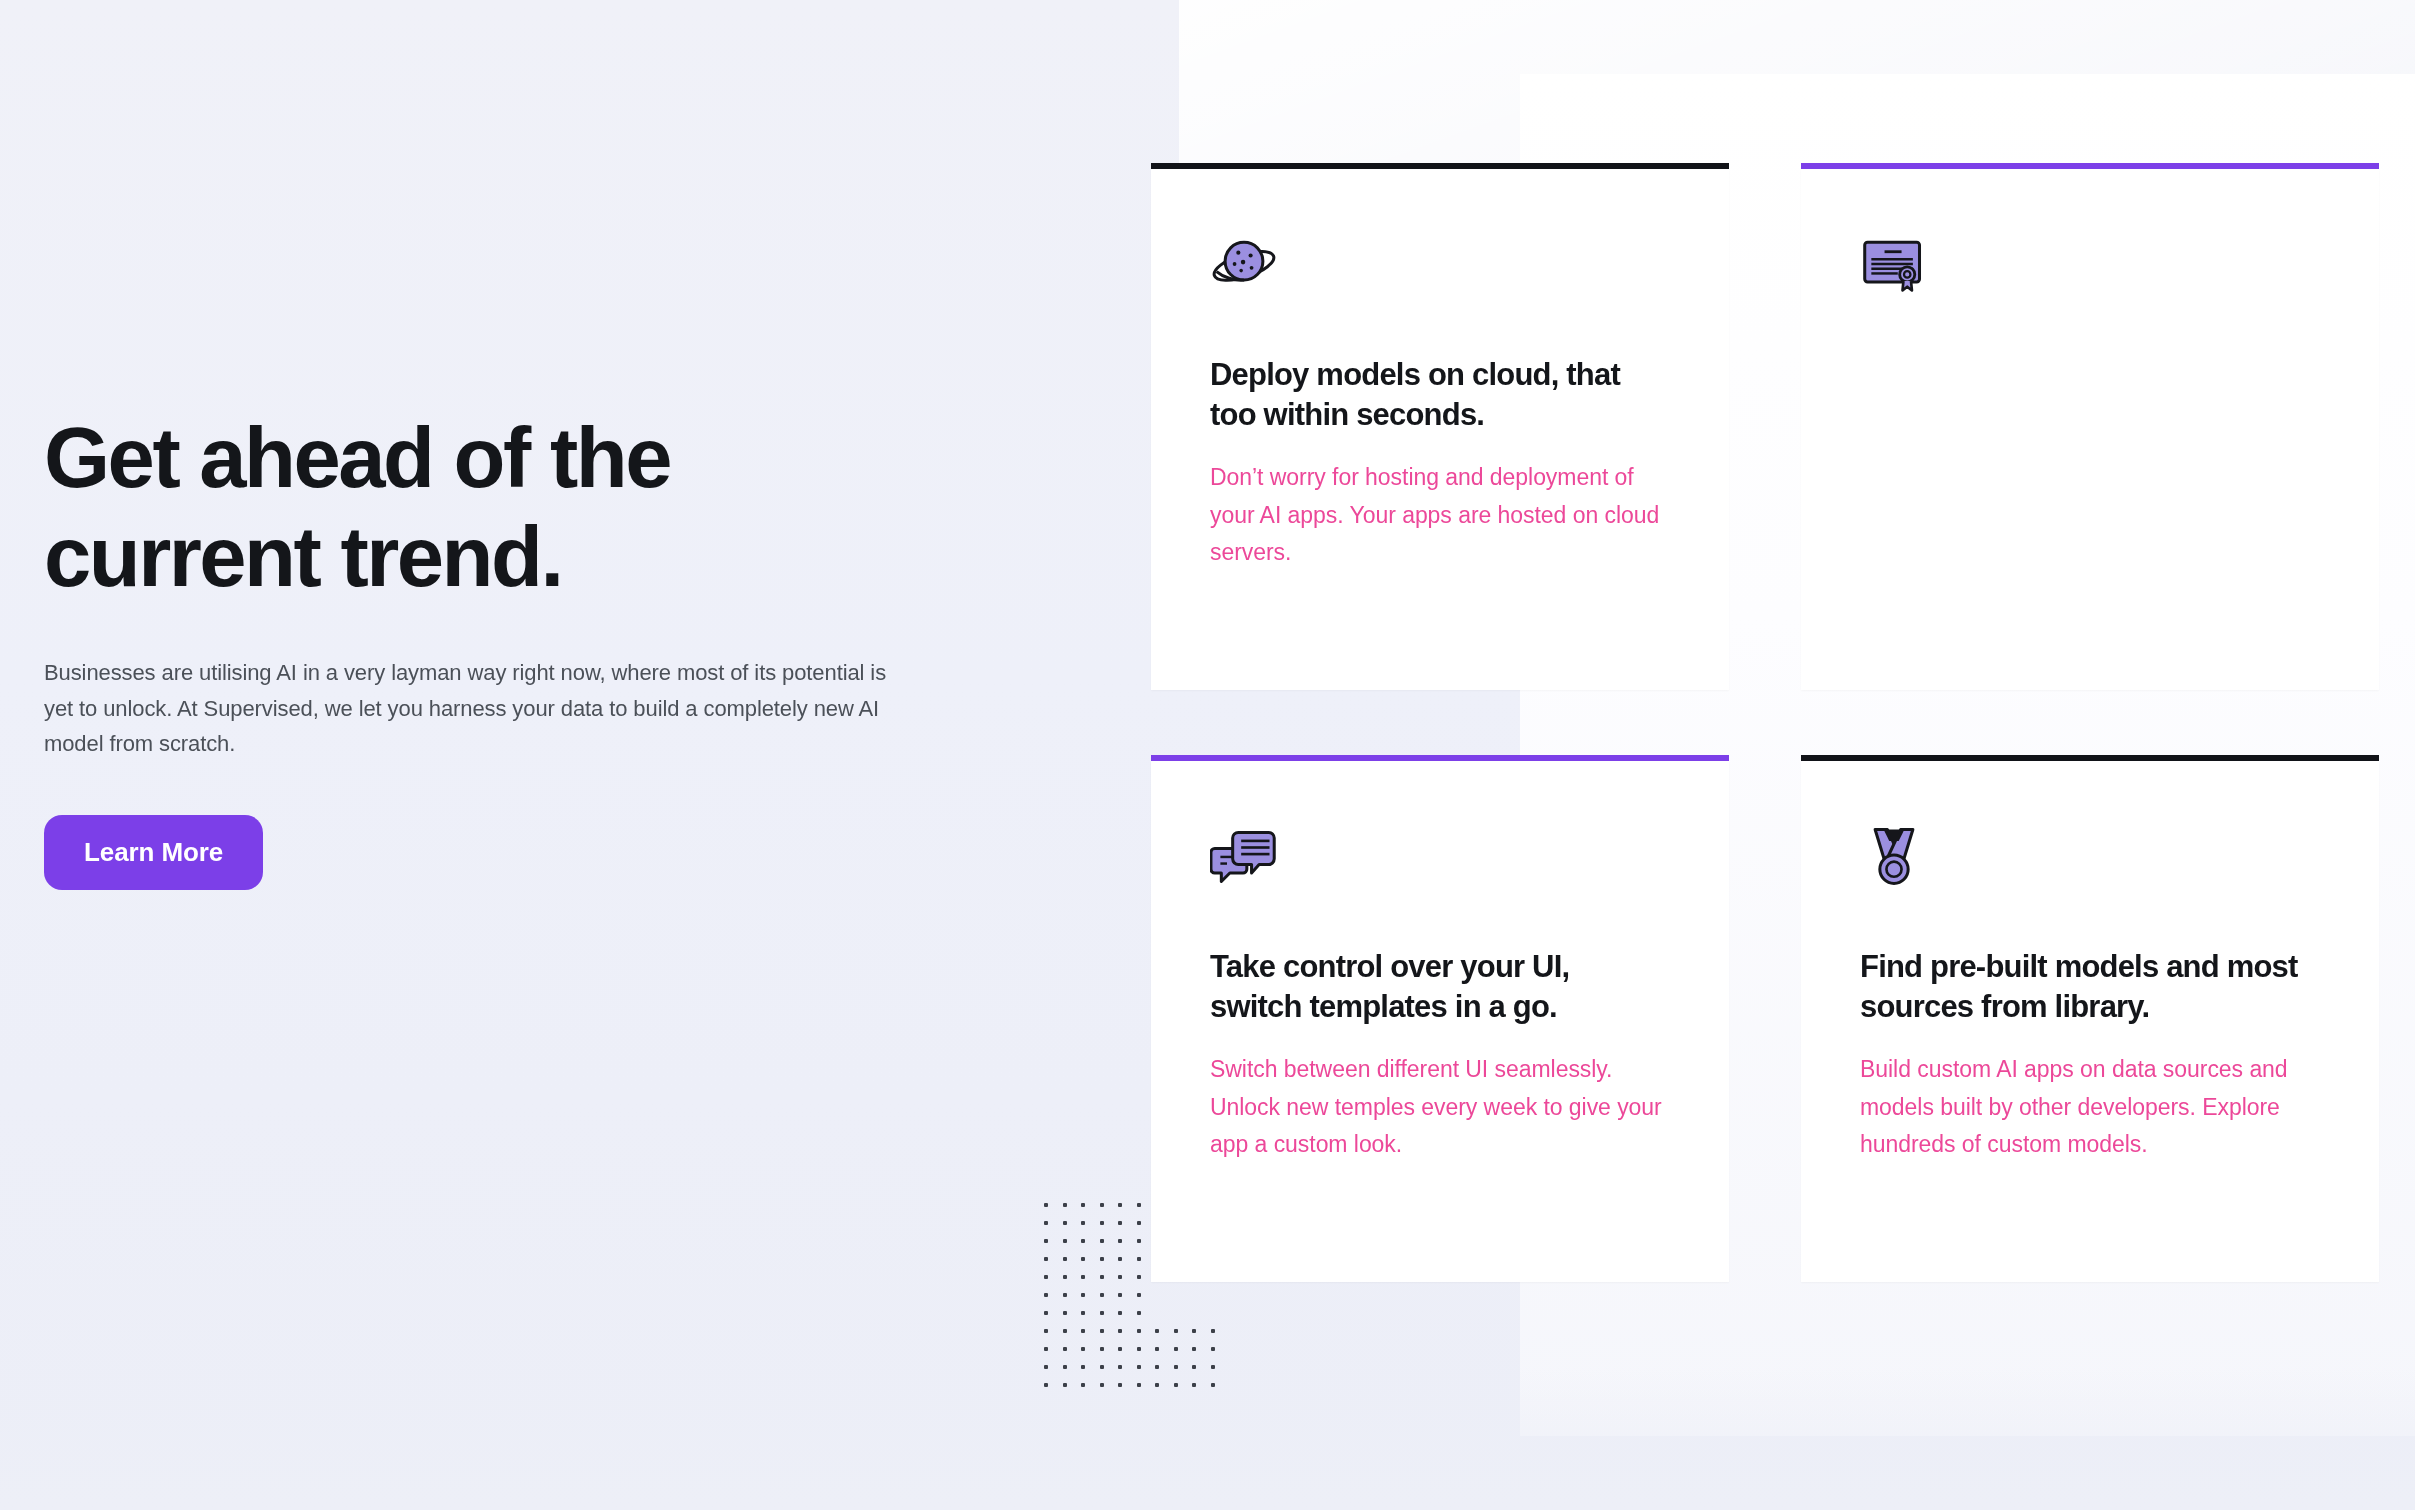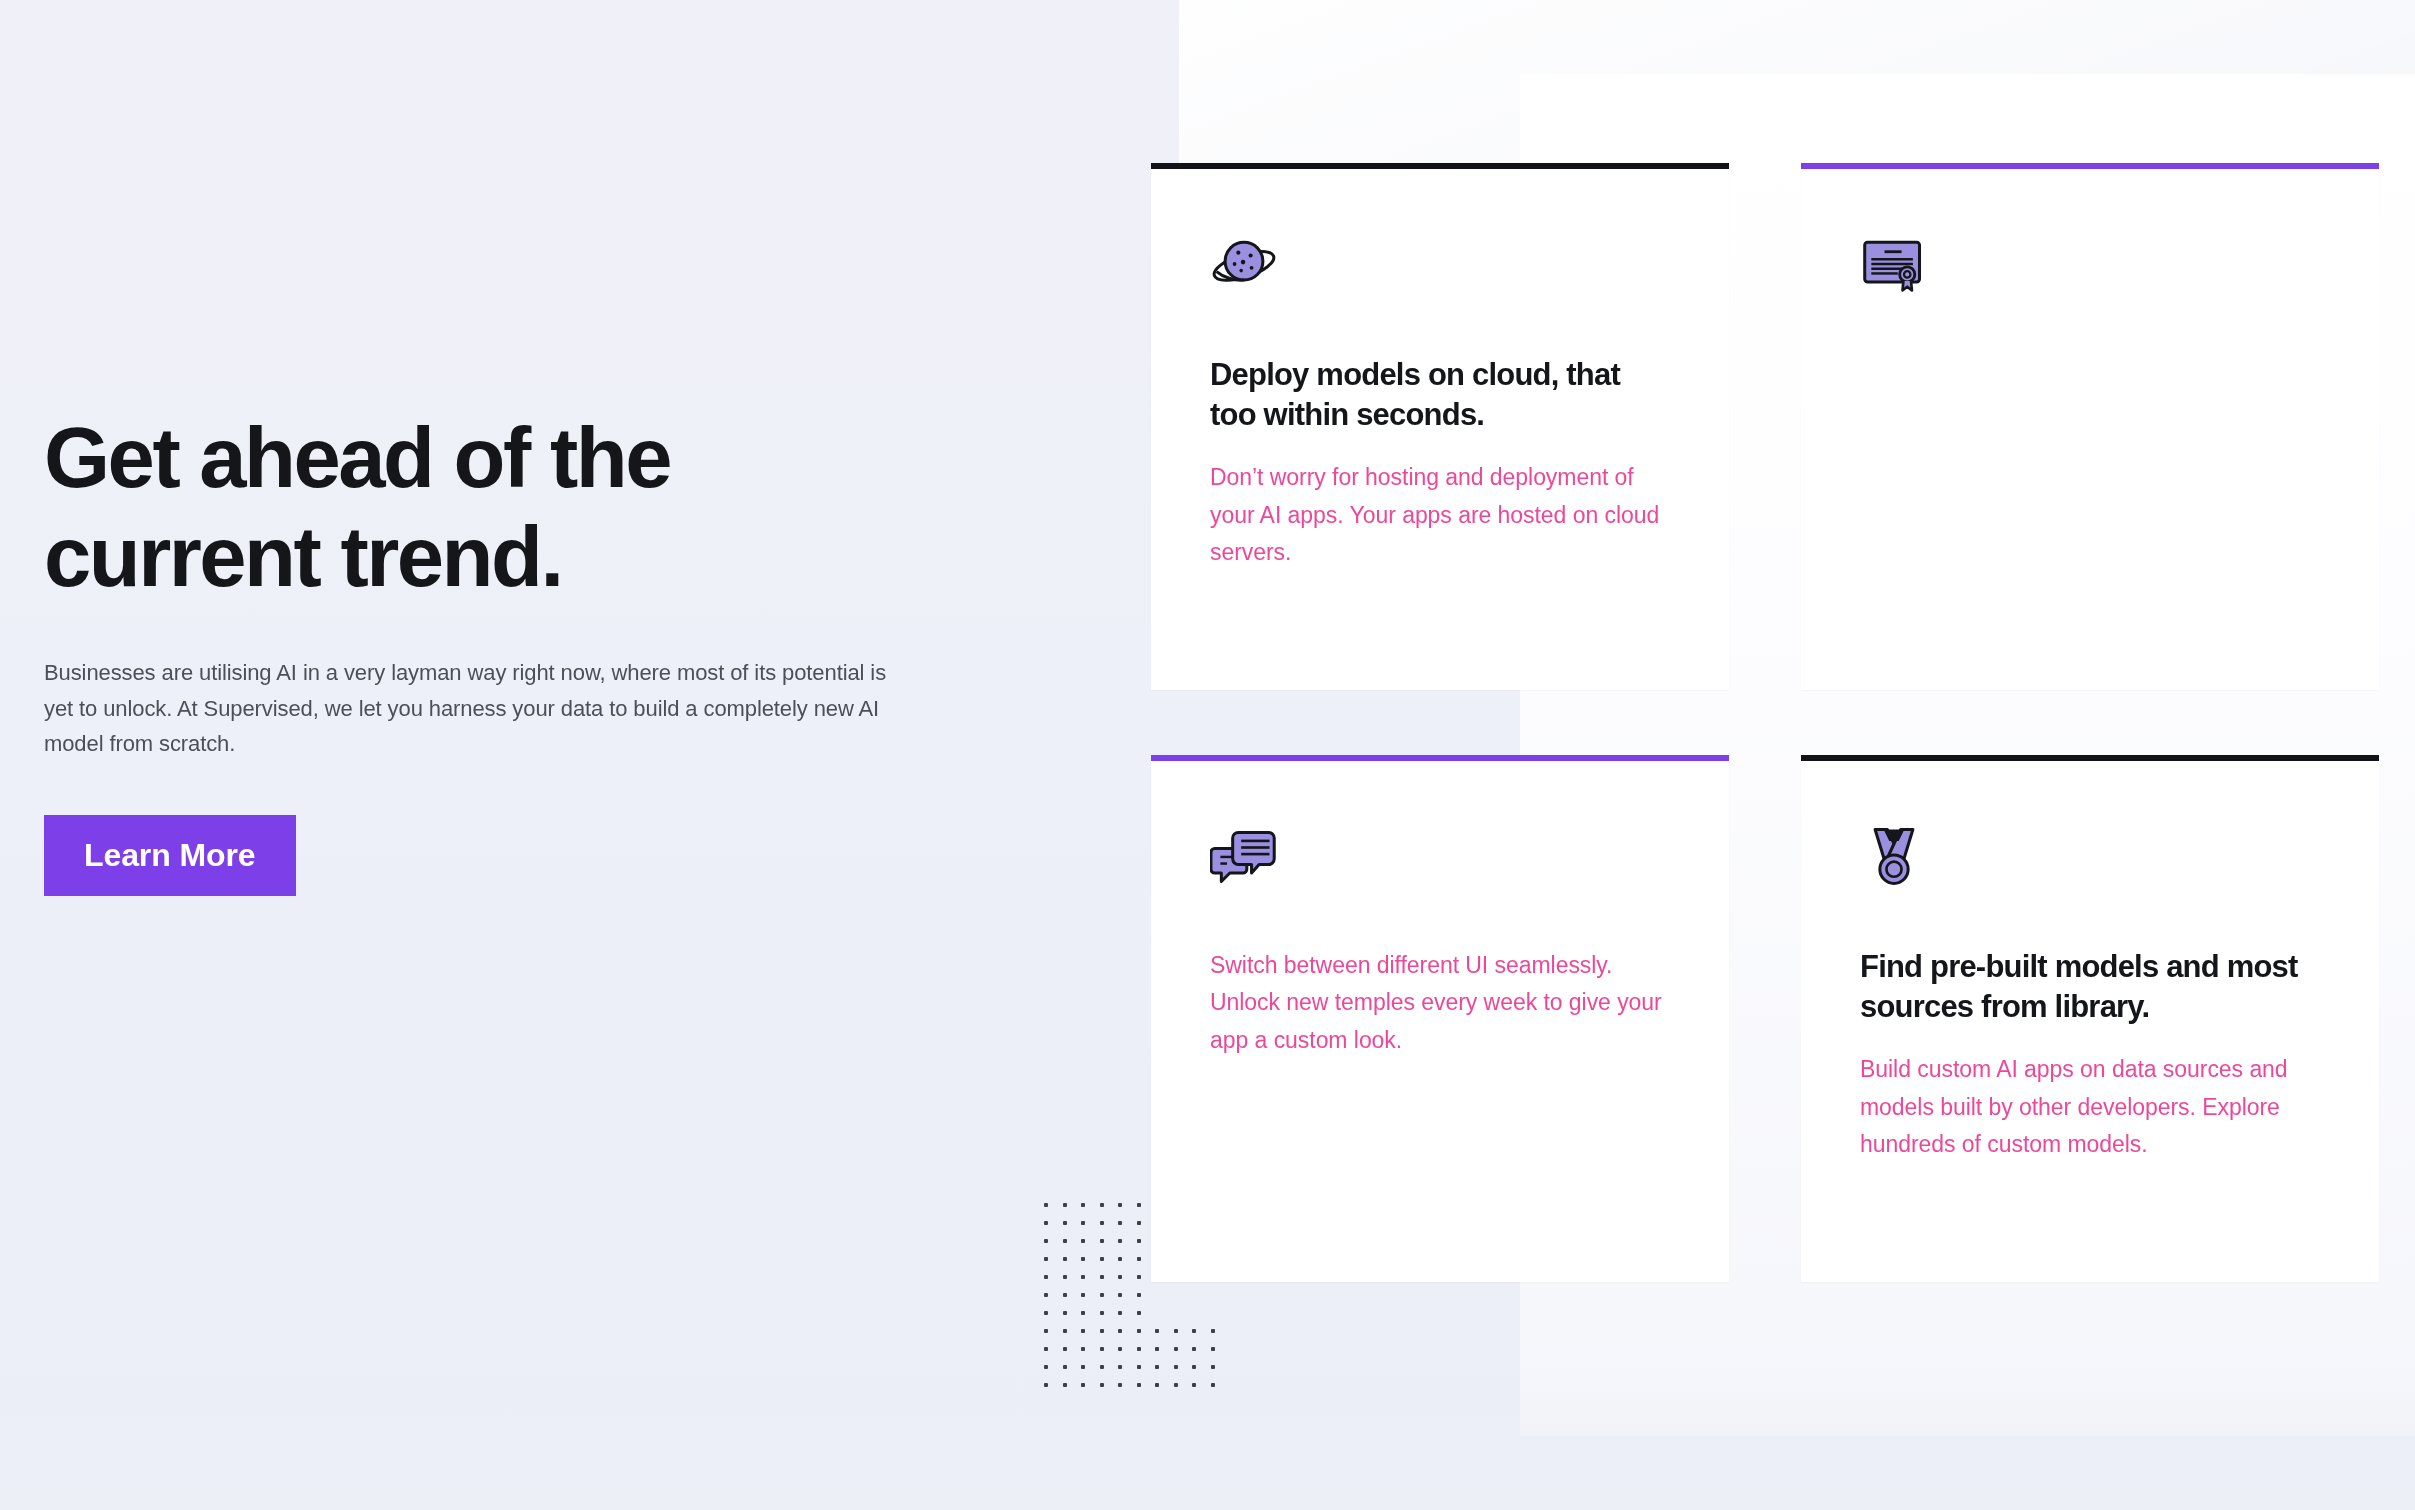--- a/index.html
+++ b/index.html
@@ -91,25 +91,25 @@
     max-width:875px;
     letter-spacing:-0.1px;
   }
 
   .cta {
     display:inline-block;
     margin-top:53px;
     padding:22px 40px;
     background:#7c3fe8;
     color:#ffffff;
-    font-size:32px;
+    font-size:26px;
     font-weight:700;
     letter-spacing:-0.1px;
     border:none;
-    border-radius:0;
+    border-radius:18px;
     cursor:pointer;
     font-family:"Liberation Sans", sans-serif;
   }
 
   
   .cards {
     position:absolute;
     left:1151px; top:169px;
     width:1229px;
     display:grid;
@@ -324,20 +324,21 @@
       <span class="card-icon">
     <svg viewBox="0 0 72 72" xmlns="http://www.w3.org/2000/svg">
       <path d="M5 28 h30 a4 4 0 0 1 4 4 v18 a4 4 0 0 1 -4 4 h-14 l-9 9 v-9 h-7 a4 4 0 0 1 -4 -4 v-18 a4 4 0 0 1 4 -4 z" fill="#9b8fe0" stroke="#15161b" stroke-width="3.2" stroke-linejoin="round"></path>
       <line x1="11" y1="37" x2="24" y2="37" stroke="#15161b" stroke-width="2.6"></line>
       <line x1="11" y1="44" x2="18" y2="44" stroke="#15161b" stroke-width="2.6"></line>
       <path d="M30 11 h32 a6 6 0 0 1 6 6 v22 a6 6 0 0 1 -6 6 h-10 l-8 9 v-9 h-14 a6 6 0 0 1 -6 -6 v-22 a6 6 0 0 1 6 -6 z" fill="#9b8fe0" stroke="#15161b" stroke-width="3.2" stroke-linejoin="round"></path>
       <line x1="33" y1="20" x2="63" y2="20" stroke="#15161b" stroke-width="2.8"></line>
       <line x1="33" y1="27" x2="63" y2="27" stroke="#15161b" stroke-width="2.8"></line>
       <line x1="33" y1="34" x2="63" y2="34" stroke="#15161b" stroke-width="2.8"></line>
     </svg></span>
+      <h2 class="card-title">Take control over your UI, switch templates in a go.</h2>
       <p class="card-body">Switch between different UI seamlessly. Unlock new temples every week to give your app a custom look.</p>
     </article>
     <article class="card accent-dark">
       <span class="card-icon">
     <svg viewBox="0 0 72 72" xmlns="http://www.w3.org/2000/svg">
       <path d="M16 8 L29 8 L42 36 L27 44 Z" fill="#9b8fe0" stroke="#15161b" stroke-width="3.2" stroke-linejoin="round"></path>
       <path d="M56 8 L43 8 L30 36 L45 44 Z" fill="#9b8fe0" stroke="#15161b" stroke-width="3.2" stroke-linejoin="round"></path>
       <path d="M25 8 H47 L41 20 H31 Z" fill="#15161b"></path>
       <circle cx="36" cy="50" r="15" fill="#9b8fe0" stroke="#15161b" stroke-width="3.2"></circle>
       <circle cx="36" cy="50" r="8" fill="none" stroke="#15161b" stroke-width="2.8"></circle>

